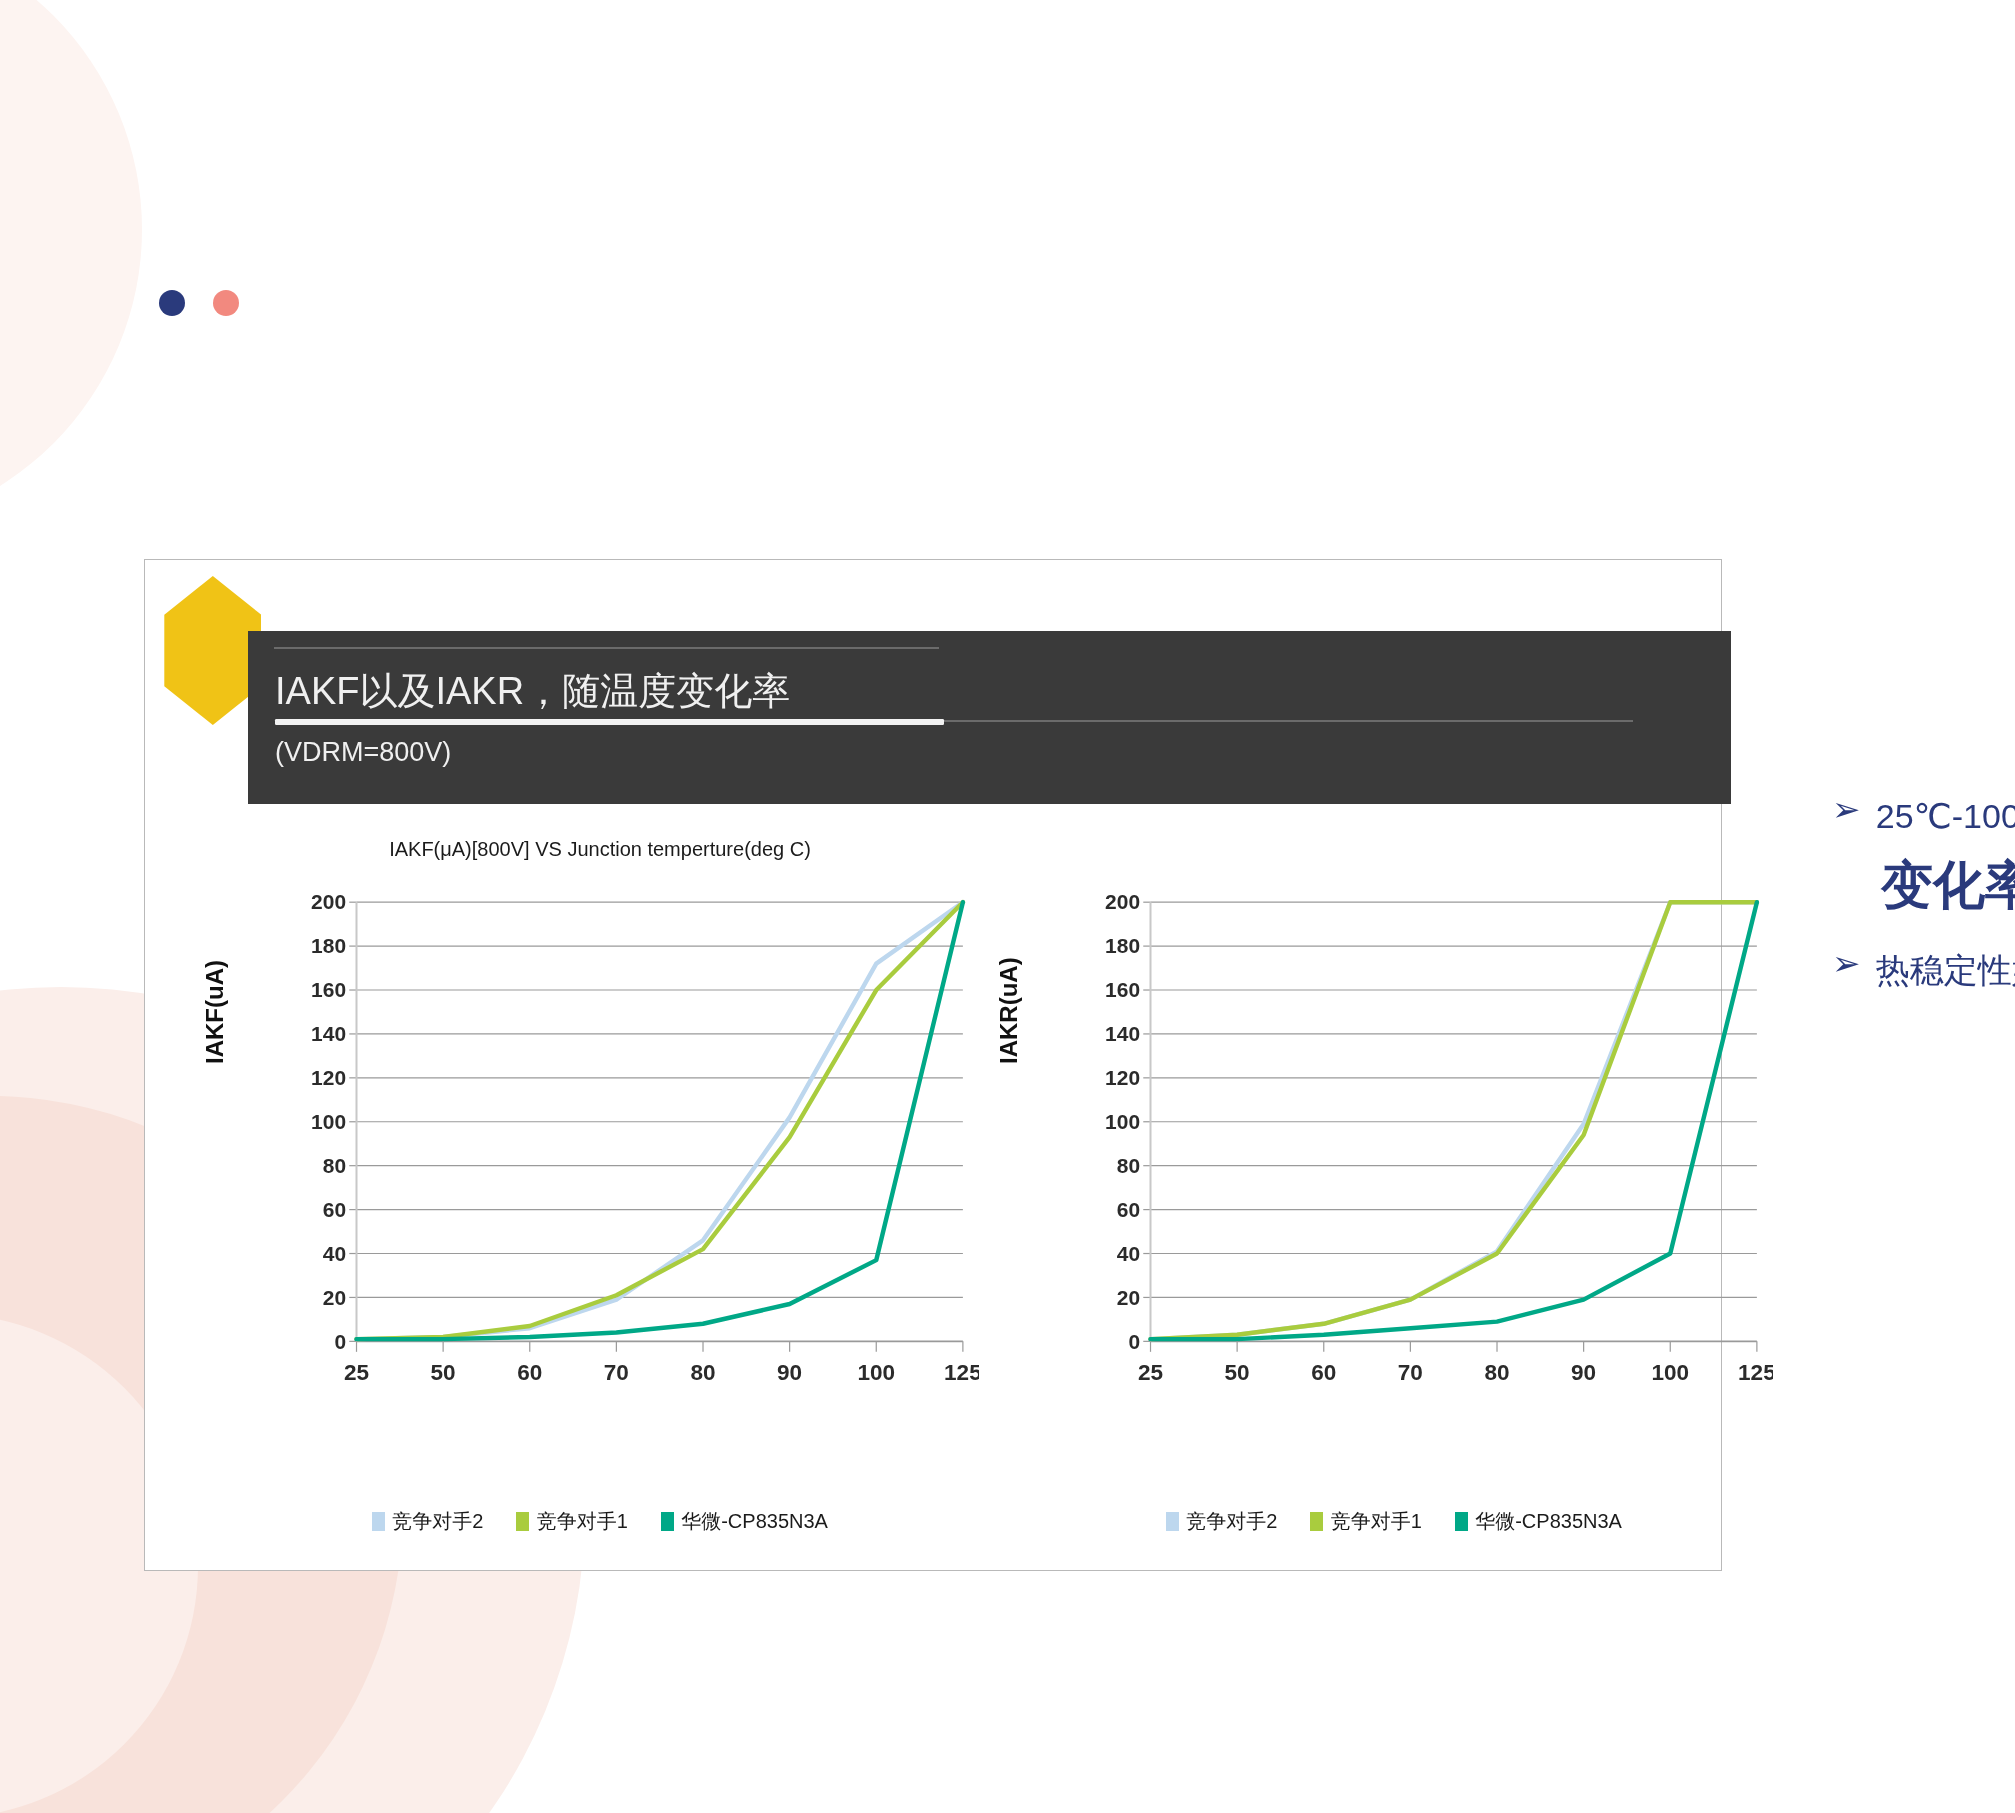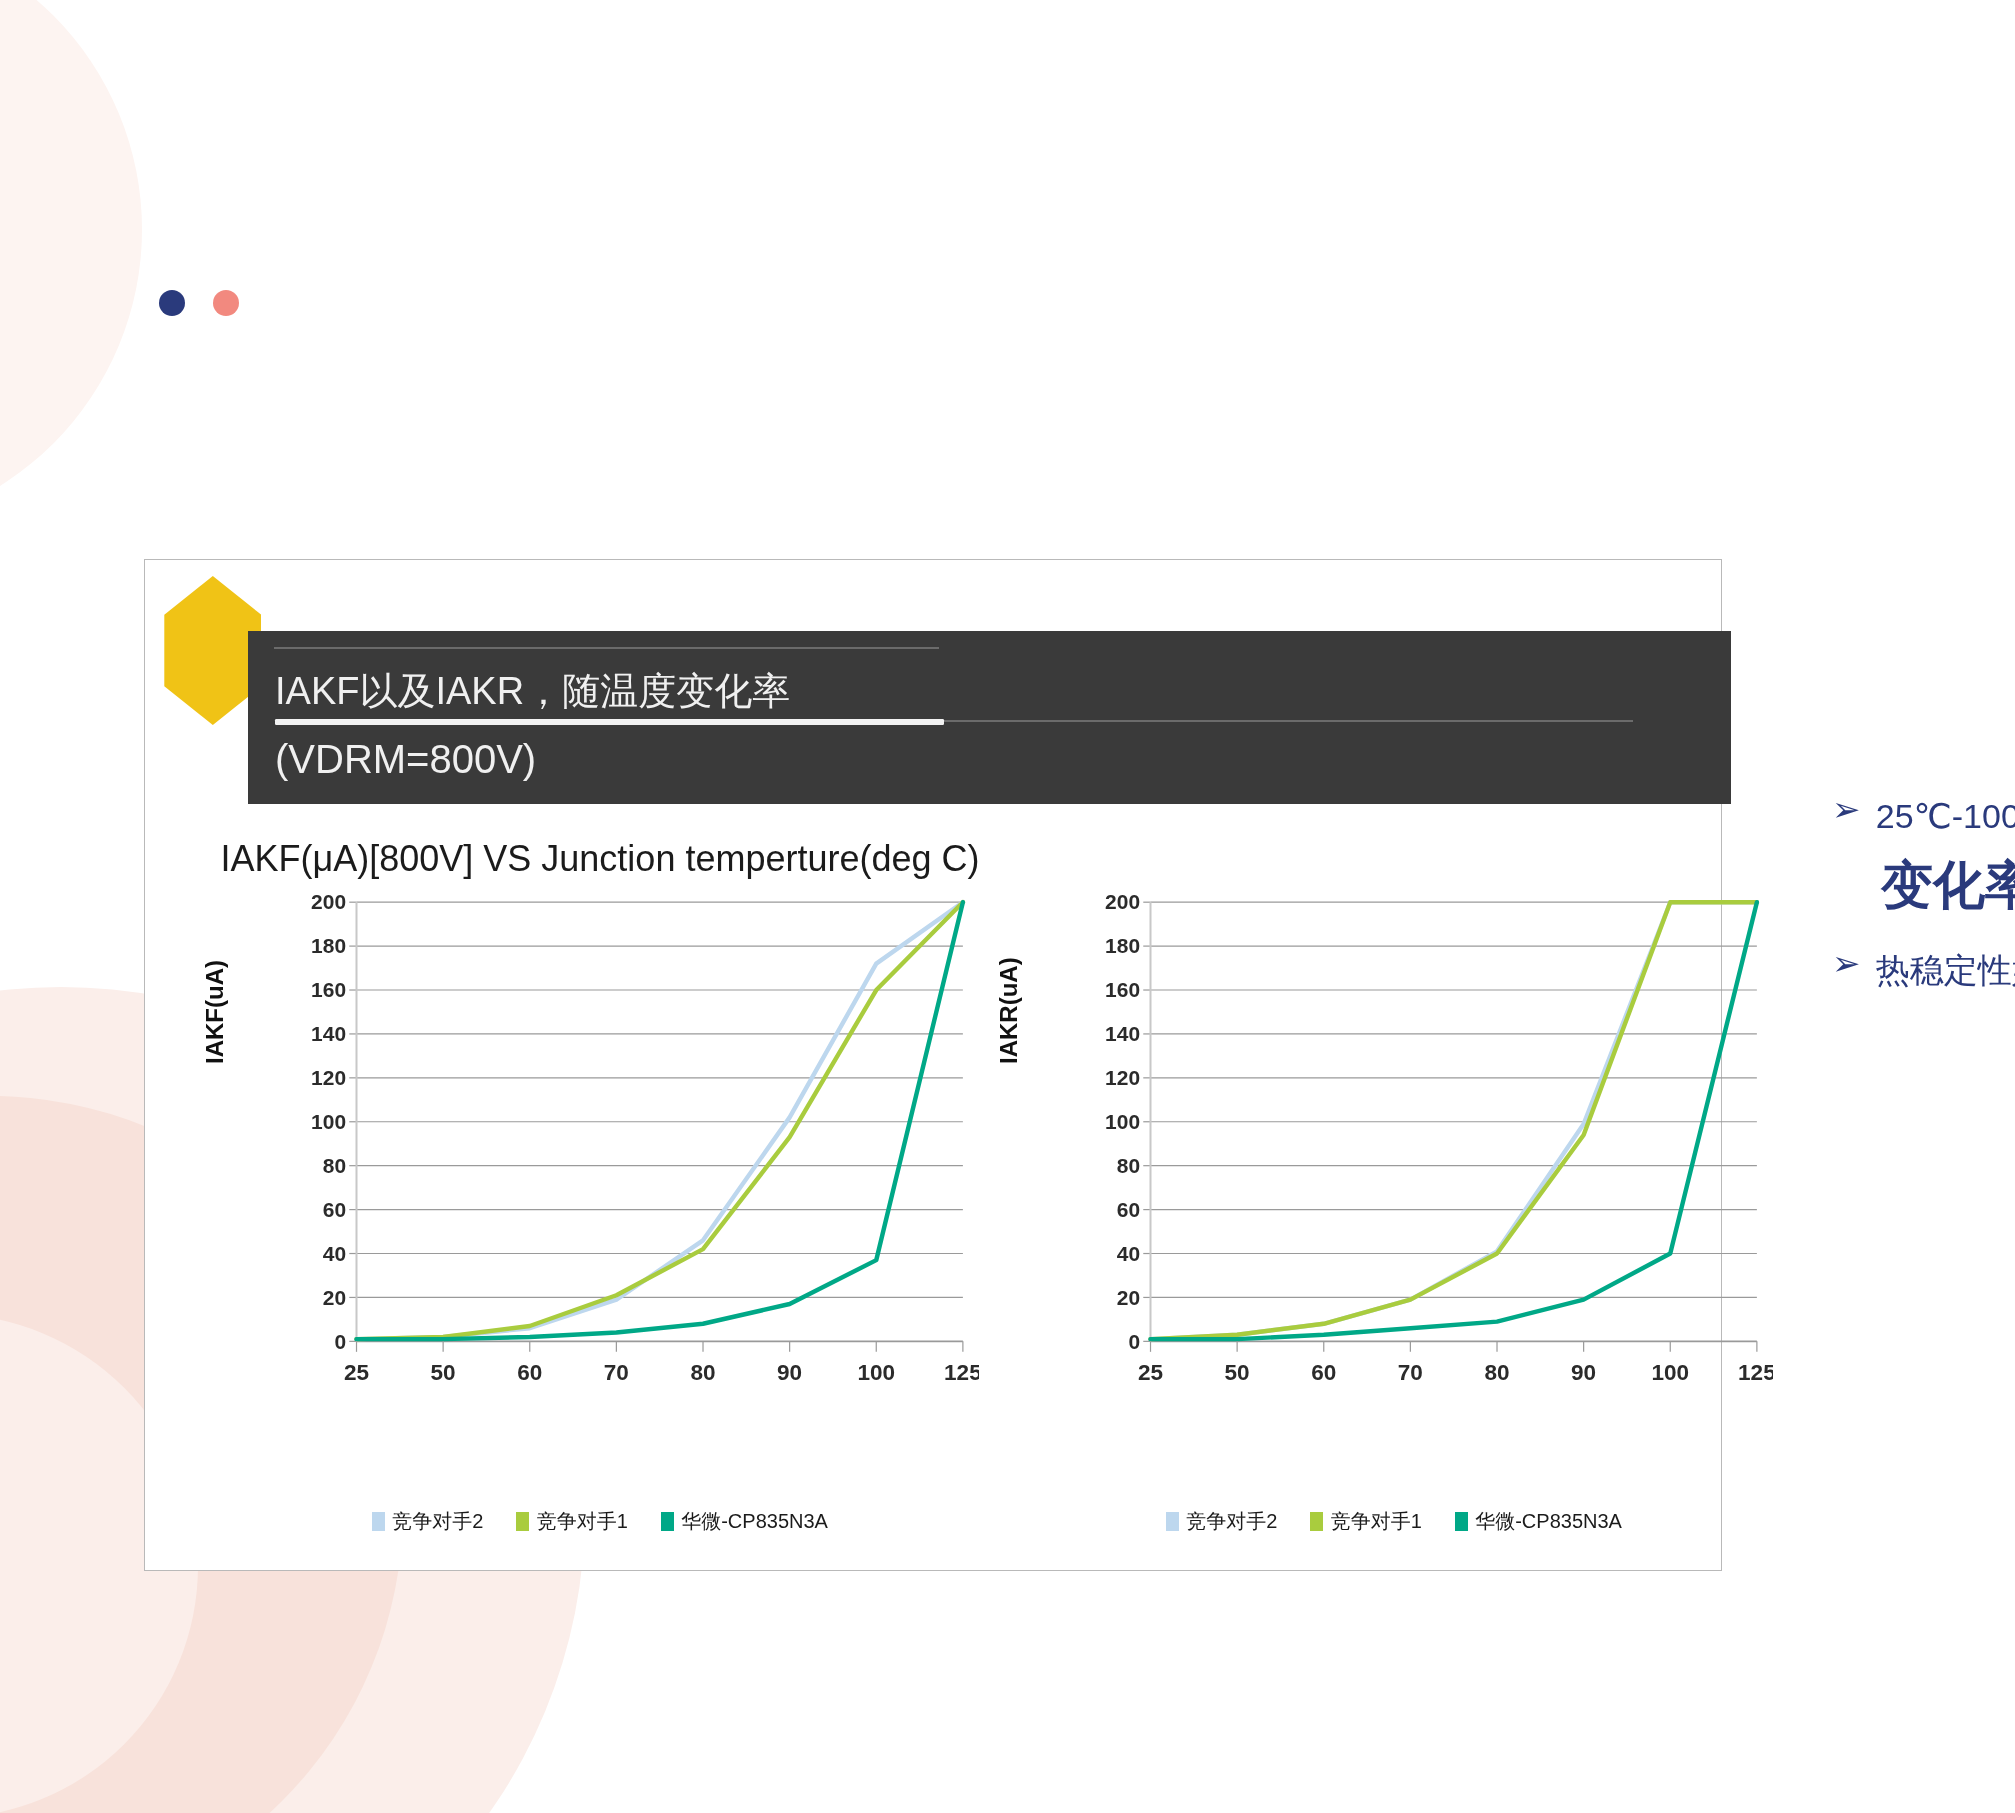--- a/index.html
+++ b/index.html
@@ -30,28 +30,28 @@
          background:#fff;border:1.6px solid #b9b9b9;box-sizing:border-box;}
   .hexwrap{position:absolute;left:19.3px;top:16px;width:97px;height:149px;}
   .hex{position:absolute;left:0;top:0;width:97px;height:149px;background:#f0c316;
        clip-path:polygon(50% 0%,100% 26%,100% 74%,50% 100%,0% 74%,0% 26%);}
 
   .banner{position:absolute;left:103px;top:71px;width:1483px;height:173px;background:#3a3a3a;}
   .banner-line-top{position:absolute;left:26px;top:16px;width:665px;height:2px;background:#6b6b6b;}
   .banner-t1{position:absolute;left:27px;top:35px;font-size:38px;color:#f0f0f0;white-space:nowrap;}
   .banner-line{position:absolute;left:26.6px;top:89px;width:1358px;height:2.4px;background:#6b6b6b;}
   .banner-line-w{position:absolute;left:26.6px;top:88px;width:669px;height:5.6px;background:#f2f2f2;border-radius:1.2px;}
-  .banner-t2{position:absolute;left:27px;top:106px;font-size:40px;color:#f0f0f0;white-space:nowrap;}
+  .banner-t2{position:absolute;left:27px;top:106px;font-size:27px;color:#f0f0f0;white-space:nowrap;}
 
   
   .chartbox{position:absolute;top:278px;width:790px;height:693px;}
   .chart-left{left:60px;}
   .chart-right{left:854px;}
   .ch-title{position:absolute;left:0;top:0;width:100%;text-align:center;
-            font-size:36px;color:#1b1b1b;white-space:nowrap;}
+            font-size:20px;color:#1b1b1b;white-space:nowrap;}
   .ch-ylabel{position:absolute;left:-4px;top:226px;transform:rotate(-90deg);
              transform-origin:left top;font-size:24px;font-weight:bold;color:#111;white-space:nowrap;}
   .plotwrap{position:absolute;left:81px;top:52px;width:693px;height:528px;}
   .plot-svg{position:absolute;left:0;top:0;}
   .ch-legend{position:absolute;left:0;bottom:-4px;width:100%;display:flex;
              justify-content:center;align-items:center;gap:33px;font-size:20px;color:#1b1b1b;white-space:nowrap;}
   .lg{display:flex;align-items:center;gap:7.3px;}
   .swatch{width:13px;height:18.5px;display:inline-block;}
 
   

